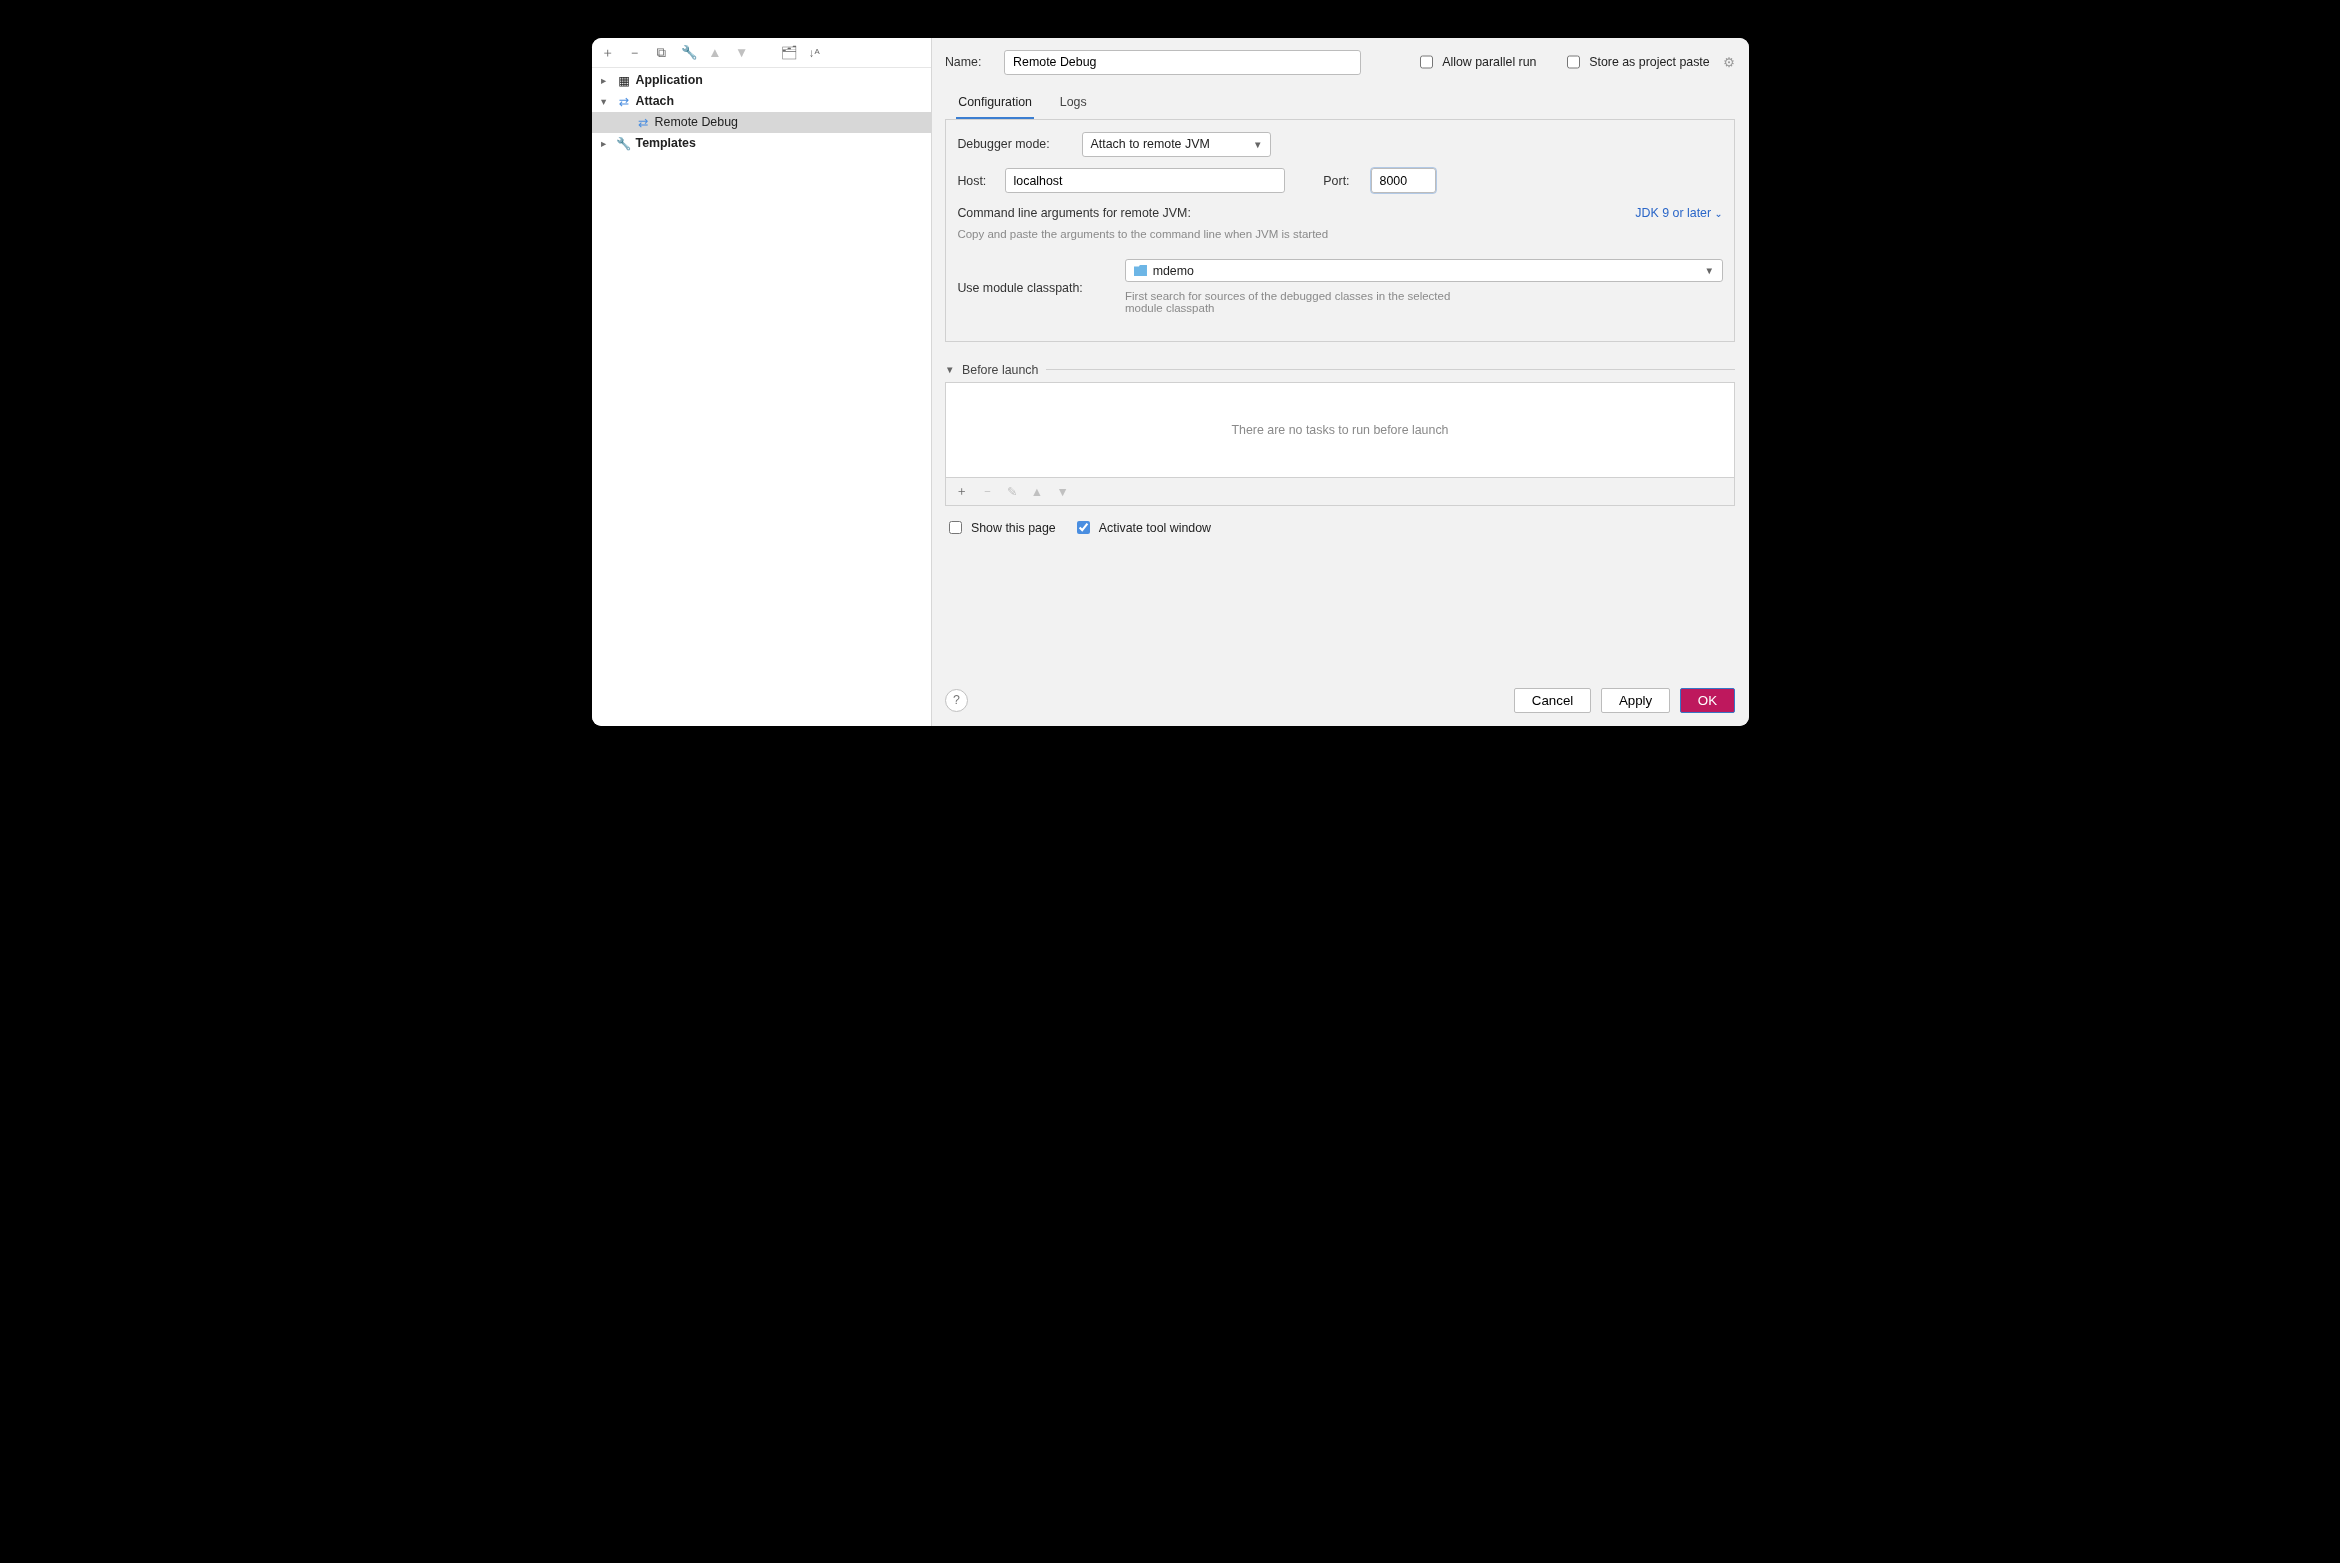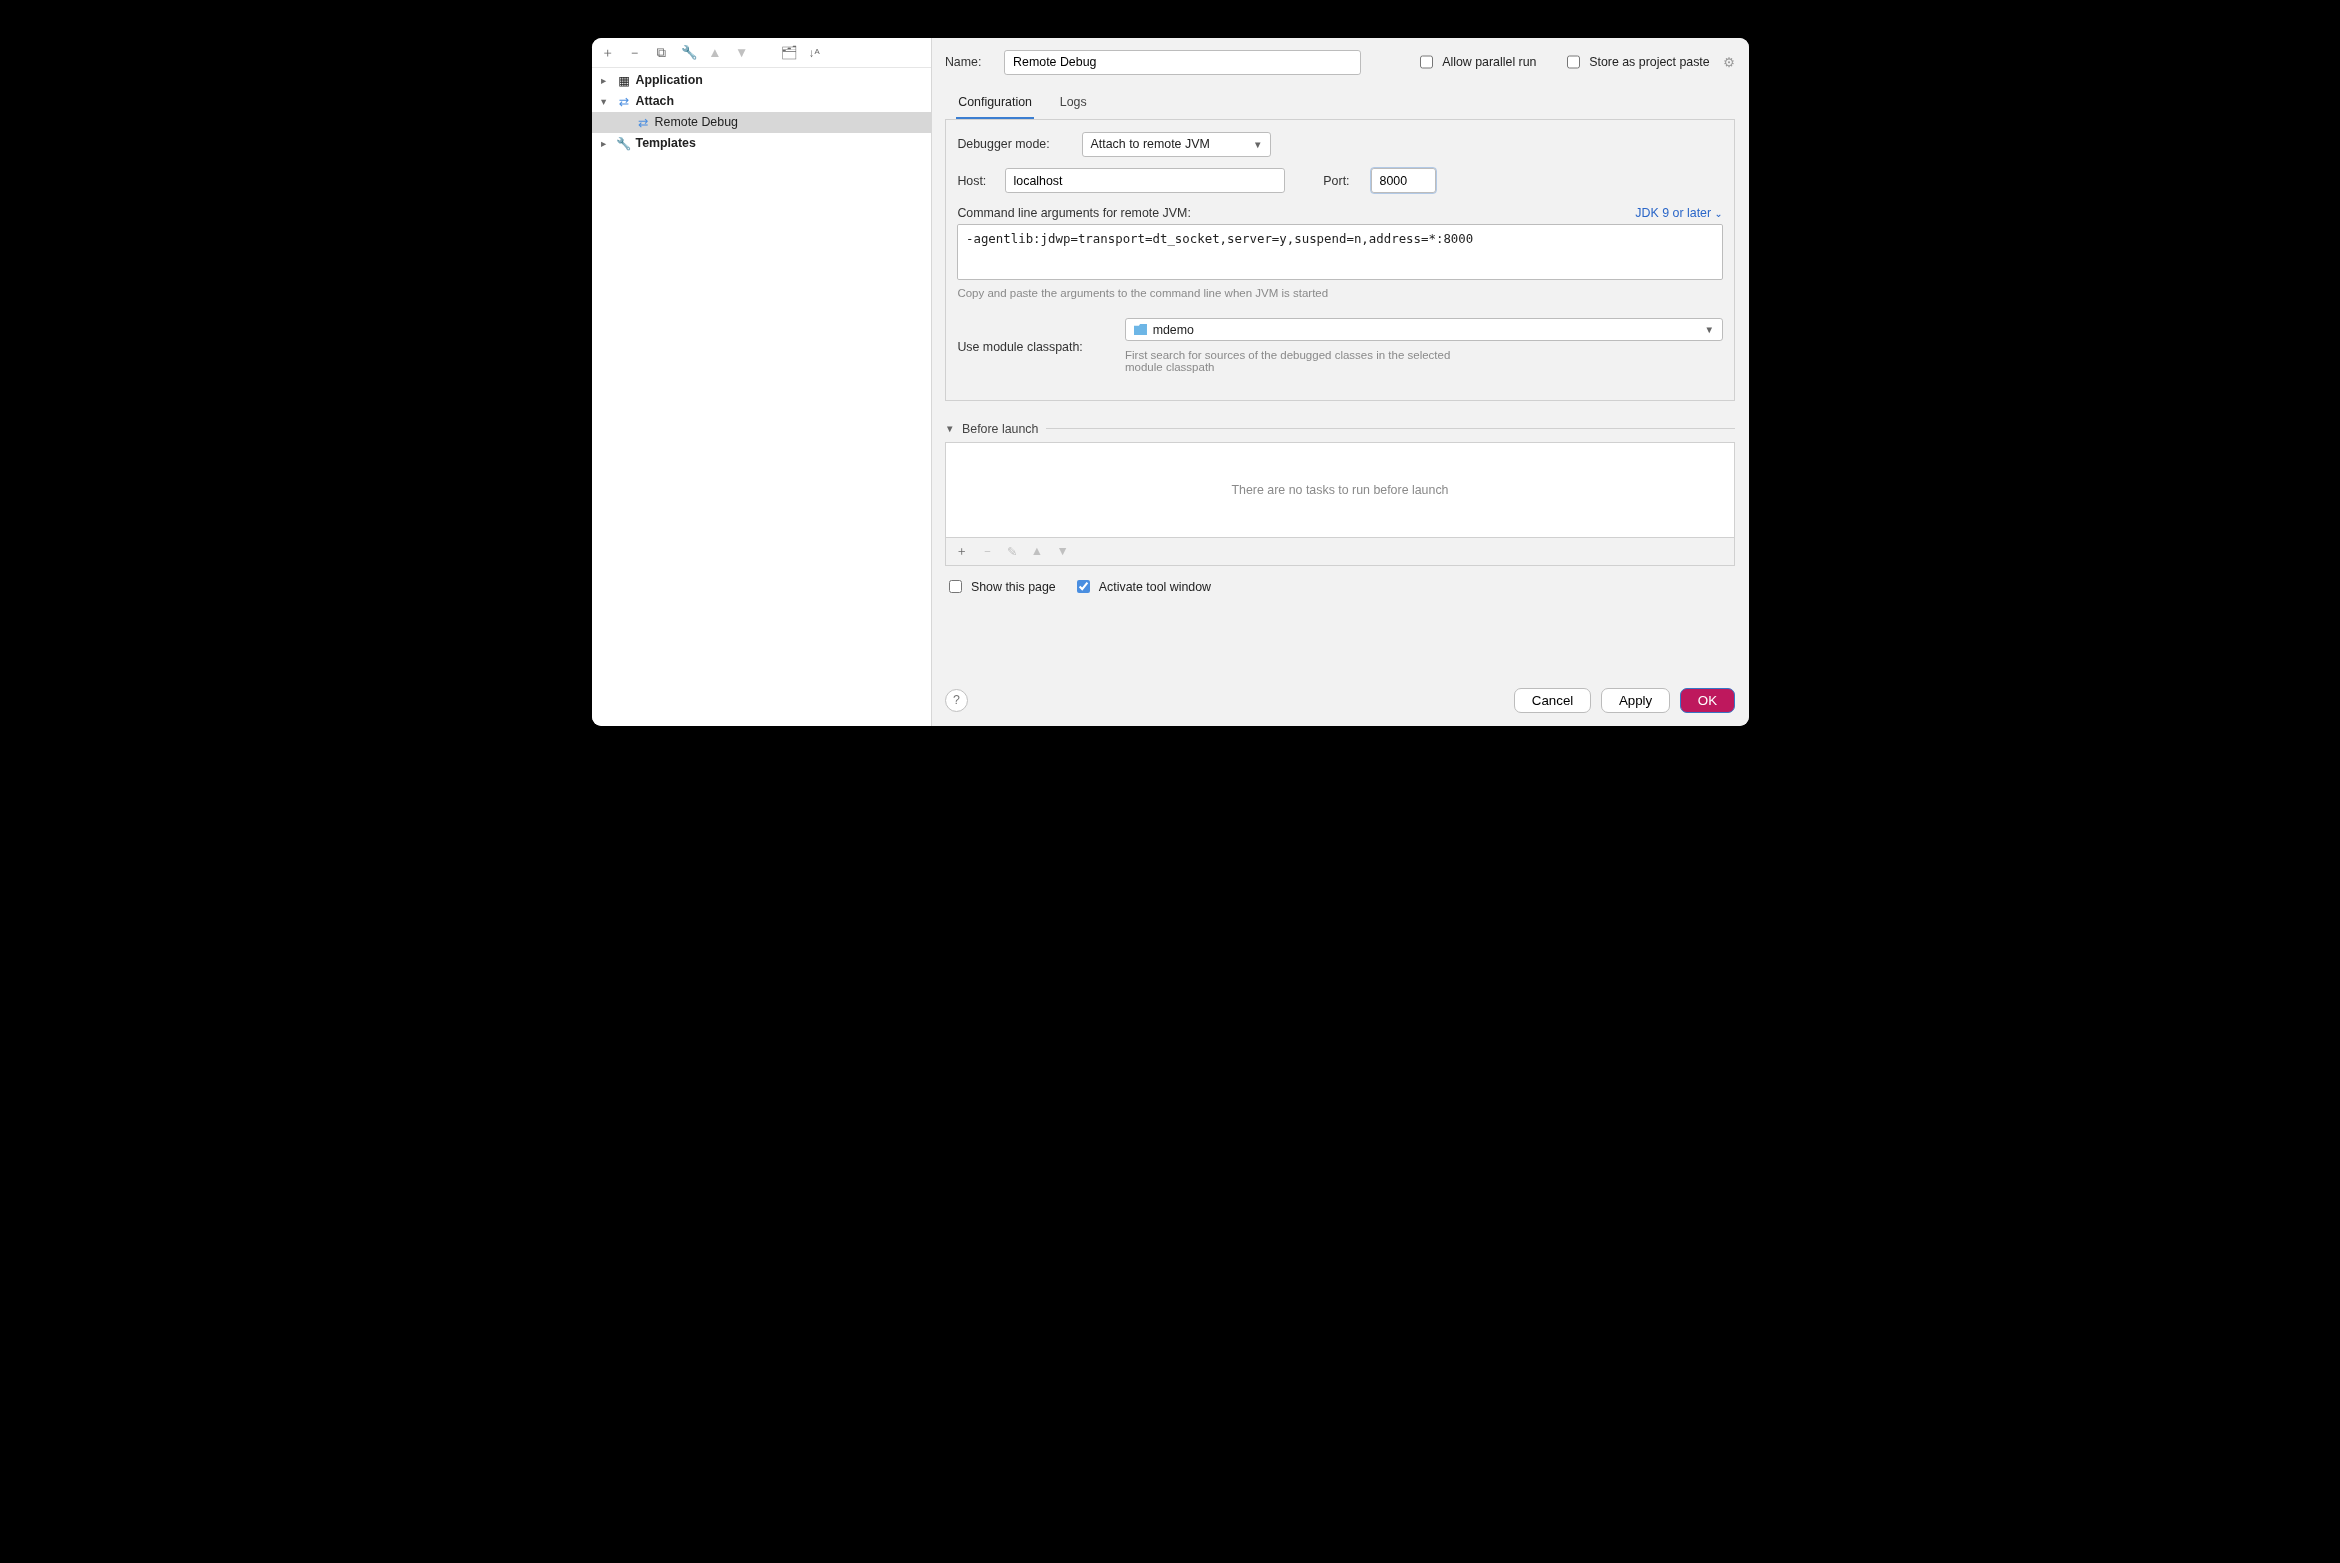--- a/index.html
+++ b/index.html
@@ -136,21 +136,21 @@
     display:flex; align-items:center;
     padding-top:15.3px;
   }
   .helpbtn{
     width:21px;height:21px;border-radius:50%;
     border:1px solid #c0c0c0;display:flex;align-items:center;justify-content:center;
     color:#777;background:#fff; cursor:pointer;
   }
   .spacer{flex:1;}
   .btn{
-    height:25px; padding:0 17px; border:1px solid #bcbcbc; border-radius:7px;
+    height:25px; padding:0 17px; border:1px solid #bcbcbc; border-radius:2px;
     background:#fff; margin-left:9.6px; cursor:pointer;
   }
   .btn.primary{
     background:#be185d; border-color:#3676c6; color:#fff;
   }
   .gear{ color:#9a9a9a; font-size:13.4px; margin-left:3.8px;}
   .port-input{
     border:1px solid #3b7ed1; outline:1.9px solid rgba(59,126,209,.35);
   }
   .folder-ico{
@@ -242,21 +242,20 @@
           <input type="text" class="field port-input" style="width: 48px;" value="8000">
         </div>
 
         <div class="row" style="margin-top:13.4px; justify-content:space-between;">
           <span class="label">Command line arguments for remote JVM:</span>
           <span class="link">
             <span>JDK 9 or later</span>
             <span style="font-size:9.6px"> ⌄</span>
           </span>
         </div>
-        <div class="cmdbox">-agentlib:jdwp=transport=dt_socket,server=y,suspend=n,address=*:8000</div>
         <div class="hint">Copy and paste the arguments to the command line when JVM is started</div>
 
         <div class="row" style="margin-top:19px; align-items:center;">
           <span class="label" style="width:158px; padding-top:3.8px">Use module classpath:</span>
           <div style="flex:1">
             <div class="select" style="width:100%; box-sizing:border-box">
               <span style="display:flex;align-items:center">
                 <span class="folder-ico"></span>
                 <span>mdemo</span>
               </span>

